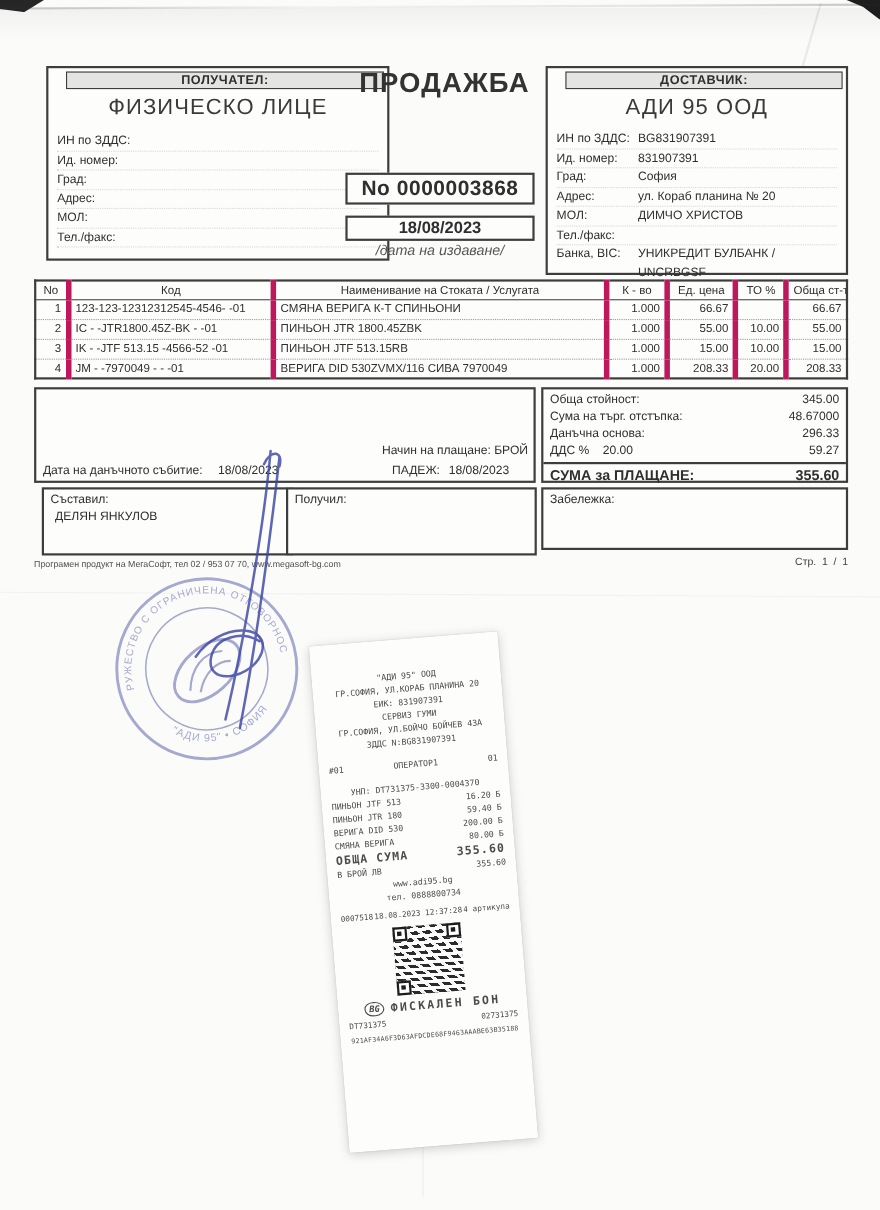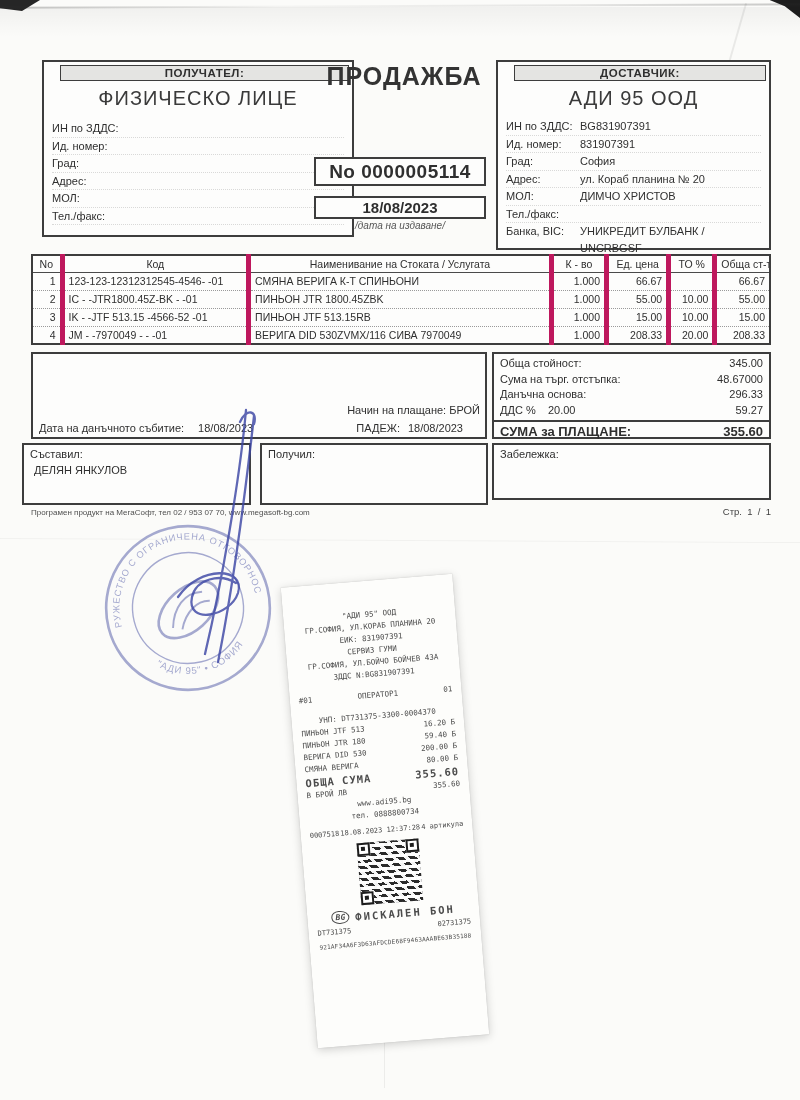--- a/index.html
+++ b/index.html
@@ -34,21 +34,21 @@
   .fvalue{flex:1;}
 
   
   .doc-title{position:absolute;left:312px;top:62px;width:184px;text-align:center;
     font-size:25px;font-weight:bold;letter-spacing:1px;color:#333;}
   .num-box{position:absolute;left:314px;top:157px;width:172px;height:29px;border:2px solid #3d3d3d;
     background:#fdfdfc;box-sizing:border-box;text-align:center;font-size:19px;font-weight:bold;line-height:26px;letter-spacing:.5px;}
   .date-box{position:absolute;left:314px;top:196px;width:172px;height:23px;border:2px solid #3d3d3d;
     background:#fdfdfc;box-sizing:border-box;text-align:center;font-size:15px;font-weight:bold;line-height:20px;}
   .date-caption{position:absolute;left:314px;top:220px;width:172px;text-align:center;
-    font-size:10px;font-style:italic;color:#555;}
+    font-size:13px;font-style:italic;color:#555;}
 
   
   table.items{position:absolute;left:31px;top:254px;width:740px;border-collapse:collapse;
     table-layout:fixed;font-size:10.5px;background:#fdfdfc;}
   table.items th,table.items td{border-left:5px solid #be185d;padding:1px 4px;overflow:hidden;white-space:nowrap;box-sizing:border-box;}
   table.items{border:2px solid #3d3d3d;}
   table.items th{font-weight:normal;text-align:center;height:17px;border-bottom:1px solid #4a4a4a;}
   table.items td{height:18px;border-top:1px dotted #9a9a9a;}
   table.items tr td:first-child,table.items tr th:first-child{border-left:none;}
   .ta-r{text-align:right;}
@@ -140,21 +140,21 @@
         <span class="fvalue"></span>
       </div>
     <div class="frow">
         <span class="flabel">Тел./факс:</span>
         <span class="fvalue"></span>
       </div>
   </div>
 </div>
 
 <div class="doc-title">ПРОДАЖБА</div>
-<div class="num-box">No 0000005114</div>
+<div class="num-box">No 0000003868</div>
 <div class="date-box">18/08/2023</div>
 <div class="date-caption">/дата на издаване/</div>
 
 <div class="box" style="left:496px;top:60px;width:275px;height:190px;">
   <div class="hdr-bar">ДОСТАВЧИК:</div>
   <div class="party-name">АДИ 95 ООД</div>
   <div class="fields" style="padding-top:8px;">
     <div class="frow">
         <span class="flabel">ИН по ЗДДС:</span>
         <span class="fvalue">BG831907391</span>
@@ -282,21 +282,21 @@
         <span class="tot-label">ДДС %    20.00</span>
         <span>59.27</span>
       </div>
   </div>
   <div class="total-due">
     <span>СУМА за ПЛАЩАНЕ:</span>
     <span>355.60</span>
   </div>
 </div>
 
-<div class="box sig-box" style="left:22px;top:443px;width:229px;height:62px;">
+<div class="box sig-box" style="left:38px;top:443px;width:229px;height:62px;">
   <div class="lbl">Съставил:</div>
   <div class="nm">ДЕЛЯН ЯНКУЛОВ</div>
 </div>
 <div class="box sig-box" style="left:260px;top:443px;width:228px;height:62px;">
   <div class="lbl">Получил:</div>
 </div>
 <div class="box sig-box" style="left:492px;top:443px;width:279px;height:57px;">
   <div class="lbl">Забележка:</div>
 </div>
 

